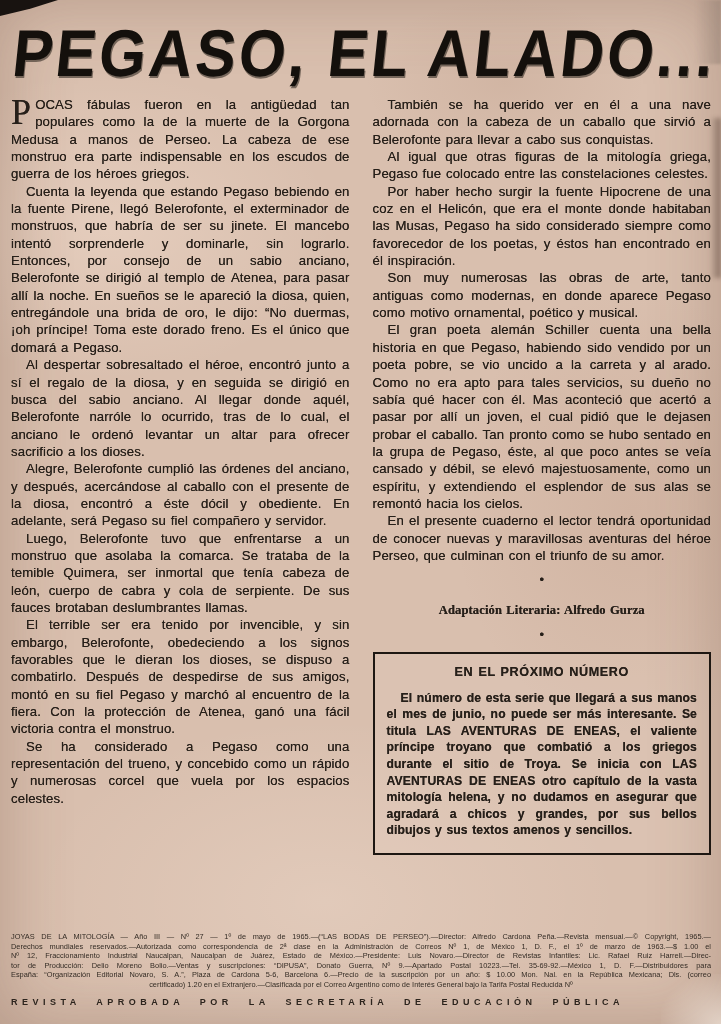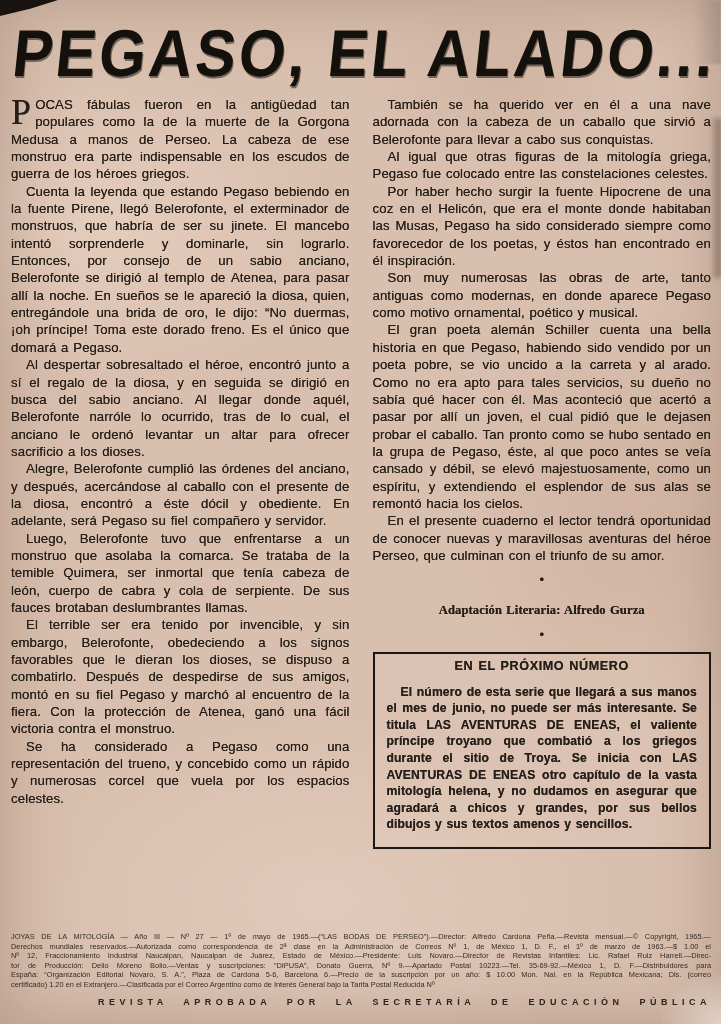--- a/index.html
+++ b/index.html
@@ -59,30 +59,30 @@
     font-weight:400;
   }
 
   .dot { text-align:center; font-size:13px; line-height:14px; margin:9px 0 7px 0; text-indent:0 !important; }
   .credits { margin-top:14px;font-family:Liberation Serif, serif; }
   .credits div { text-align:center; font-weight:700; font-size:12.6px; line-height:18px; text-indent:0; }
 
   .next-box {
     margin-top:10px;
     border:2px solid #1d1712;
-    padding:2px 12px 14px 12px;
+    padding:8px 12px 14px 12px;
     background:rgba(236,216,200,0.15);
   }
   .next-box h3 { margin:2px 0 8px 0; text-align:center; font-size:12.6px; letter-spacing:0.6px; font-weight:700; }
   .next-box .boxbody { font-weight:700; font-size:12.2px; line-height:16.6px; text-align:justify; text-indent:14px; }
 
   .imprint { margin-top:14px; color:#332b24; }
   .imprint .jl { font-size:7.4px; line-height:9.6px; text-align:justify; text-align-last:justify; white-space:nowrap; overflow:hidden; }
-  .imprint .cl { font-size:7.4px; line-height:9.6px; }
-  .approval { margin-top:7px; text-align:right; font-weight:700; font-size:9px;
+  .imprint .cl { font-size:7.4px; line-height:9.6px; text-align:center; }
+  .approval { margin-top:7px; text-align:left; font-weight:700; font-size:9px;
               letter-spacing:4.5px; word-spacing:9px; color:#2c241d; white-space:nowrap; overflow:hidden; }
 </style>
 </head>
 <body>
 
 <div class="page">
 
   <div class="mark-tl"></div>
   <div class="corner-tr"></div>
   <div class="band-right"></div>

